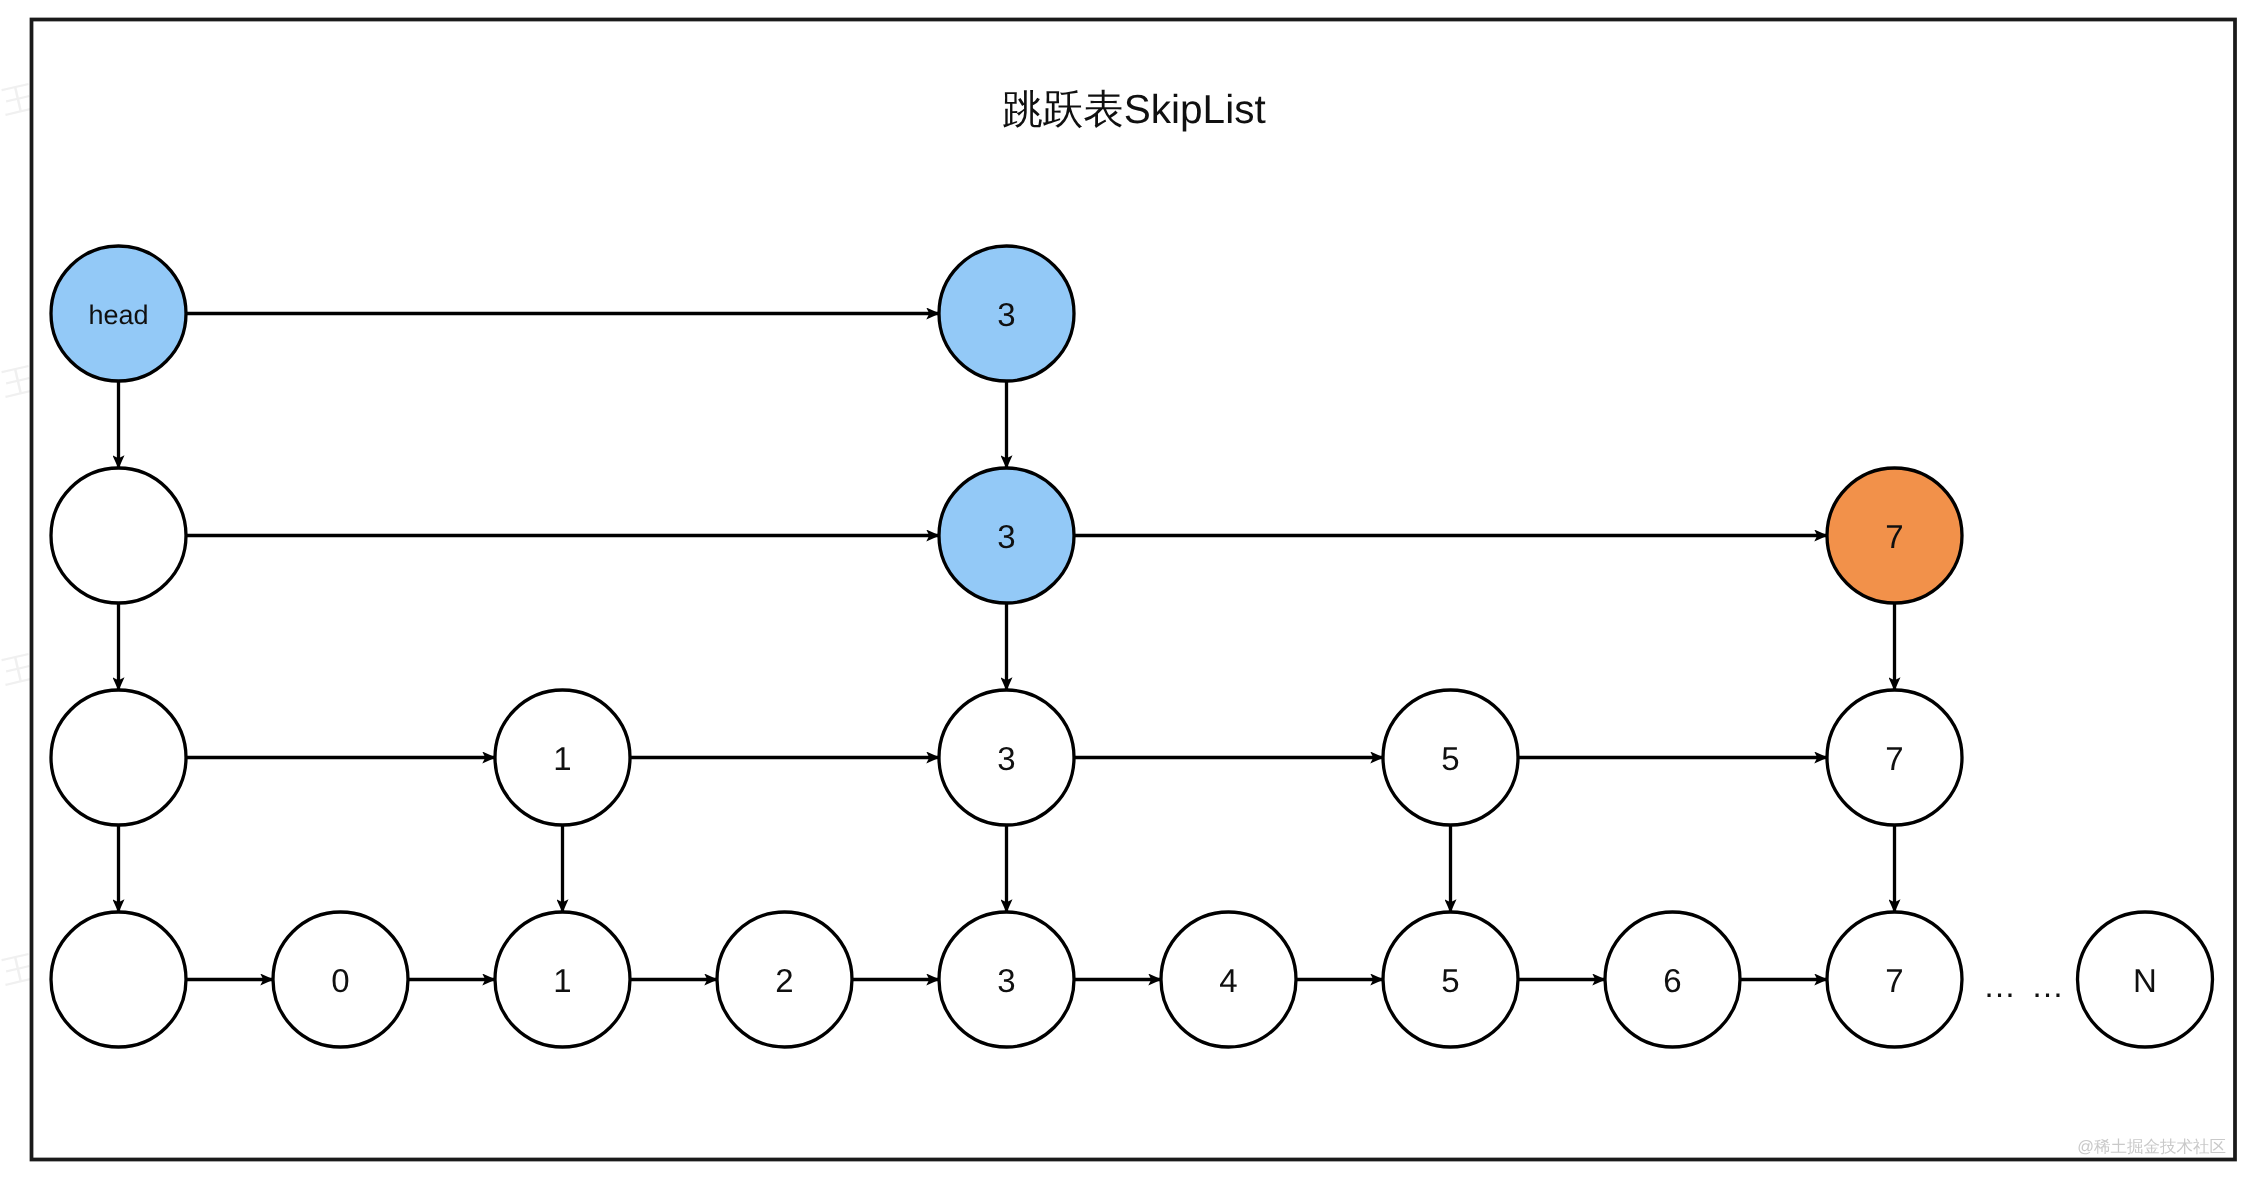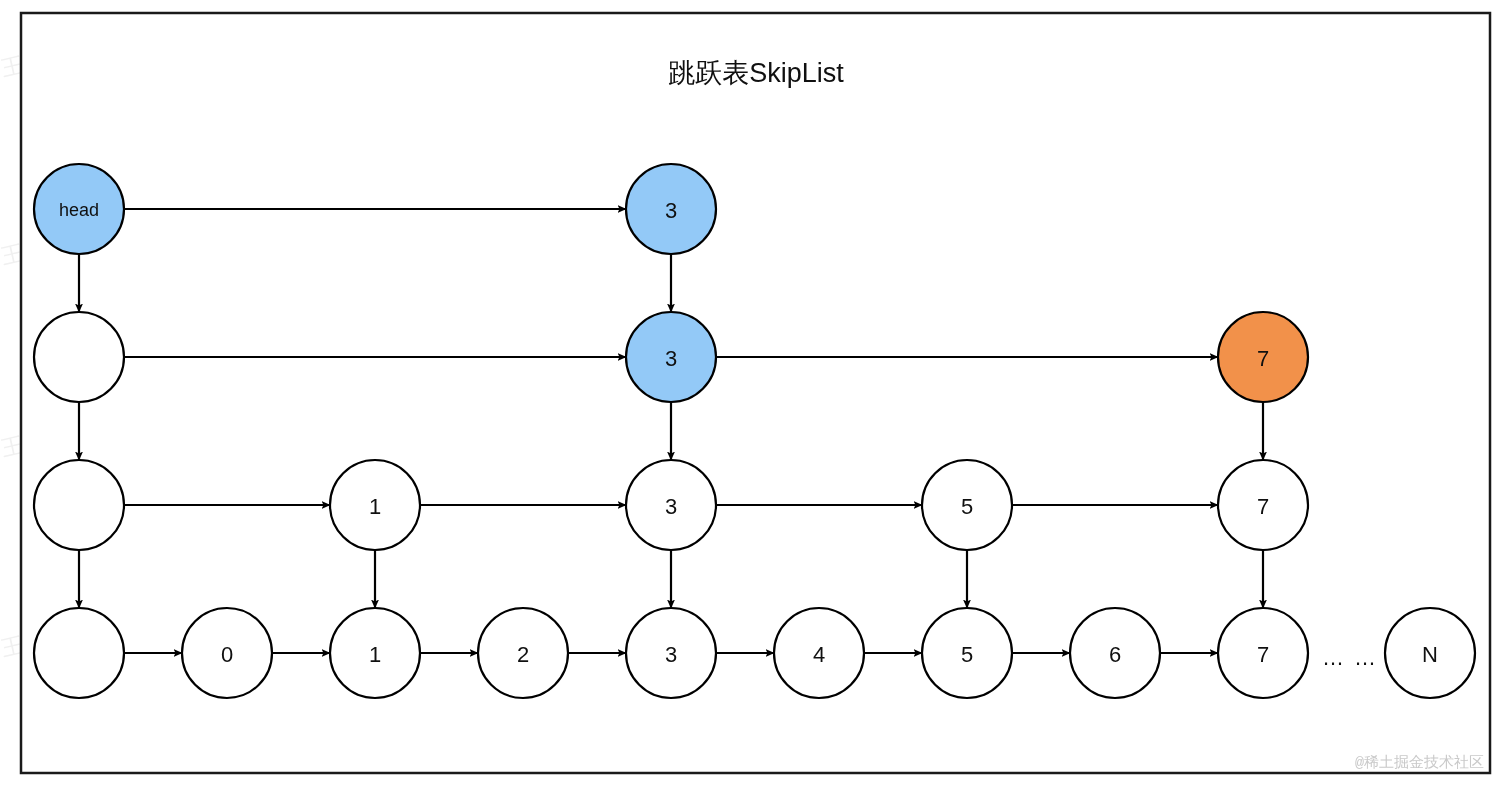--- a/index.html
+++ b/index.html
@@ -36,22 +36,22 @@
     font-family: "Liberation Sans", "DejaVu Sans", sans-serif;
     transform: rotate(-13deg);
     white-space: nowrap;
     letter-spacing: 1px;
   }
   .credit {
     position: absolute;
     right: 28px;
     bottom: 18px;
     color: #c9c9c9;
-    font-size: 15px;
-    font-family: Liberation Mono, monospace;
+    font-size: 11px;
+    font-family: Liberation Sans, sans-serif;
     white-space: nowrap;
   }
   text.node-label {
     font-family: "Liberation Sans", "DejaVu Sans", sans-serif;
     fill: #101010;
     text-anchor: middle;
     dominant-baseline: central;
   }
   text.diagram-title {
     font-family: "Liberation Sans", "DejaVu Sans", sans-serif;

